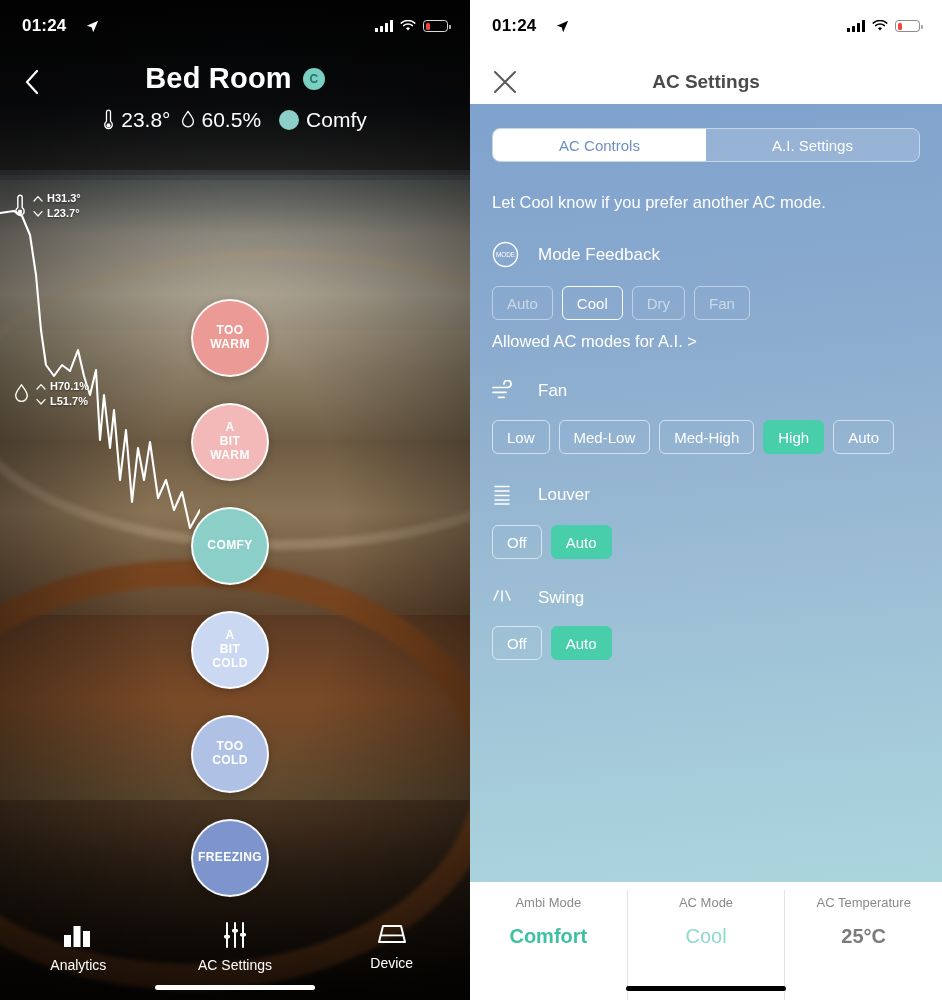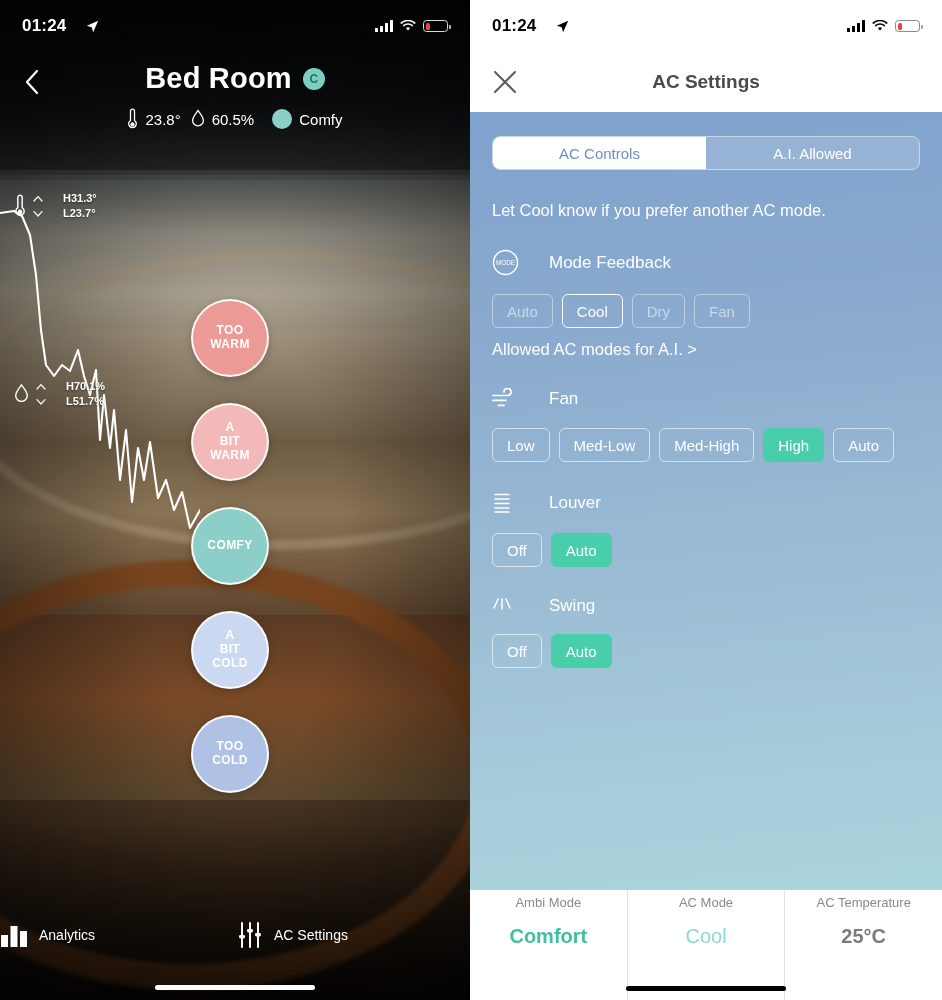--- a/index.html
+++ b/index.html
@@ -58,69 +58,69 @@
 
   .l-head { position:absolute; top:62px; left:0; width:470px; color:#fff; }
   .back { position:absolute; left:18px; top:6px; width:28px; height:28px;
           display:flex; align-items:center; justify-content:center; }
   .title-row { display:flex; align-items:center; justify-content:center; gap:11px; }
   .room-title { font-size:29px; font-weight:700; letter-spacing:.2px; }
   .cbadge { width:22px; height:22px; border-radius:50%; background:#79cfc2;
             color:#2c6f68; font-size:12px; font-weight:700; display:flex;
             align-items:center; justify-content:center; }
   .metrics { display:flex; align-items:center; justify-content:center; gap:10px;
-             margin-top:13px; font-size:15px; }
+             margin-top:13px; font-size:21px; }
   .metrics .m { display:flex; align-items:center; gap:7px; }
   .swatch { width:20px; height:20px; border-radius:50%; background:#8ccfc8; }
 
   .gl { position:absolute; color:#fff; font-size:11px; font-weight:700;
         display:flex; align-items:center; gap:7px; text-shadow:0 1px 2px rgba(0,0,0,.5); }
   .gl .hl { display:flex; flex-direction:column; gap:3px; }
-  .gl .hl span { display:flex; align-items:center; gap:20px; }
+  .gl .hl span { display:flex; align-items:center; gap:4px; }
   .chev { font-size:9px; opacity:.95; }
   .gl-temp { left:14px; top:192px; }
   .gl-hum  { left:14px; top:380px; }
 
   .spark { position:absolute; left:0; top:180px; width:200px; height:440px; }
 
   .circles { position:absolute; left:0; top:0; width:470px; height:1000px; }
   .bubble { position:absolute; left:191px; width:78px; height:78px; border-radius:50%;
             display:flex; align-items:center; justify-content:center; text-align:center;
             color:#fff; font-size:12px; font-weight:600; line-height:1.15;
             letter-spacing:.4px; border:2px solid rgba(255,255,255,.92);
             box-shadow:0 2px 8px rgba(0,0,0,.22); }
 
   .tabbar { position:absolute; bottom:0; left:0; width:470px; height:92px;
             display:flex; align-items:flex-start; padding-top:14px; color:#fff; }
-  .tab { flex:1; display:flex; flex-direction:row; align-items:center; gap:9px; }
+  .tab { flex:1; display:flex; flex-direction:column; align-items:center; gap:9px; }
   .tab .lbl { font-size:14px; }
   .home-ind { position:absolute; bottom:10px; left:50%; transform:translateX(-50%);
               width:160px; height:5px; border-radius:3px; background:#fff; }
 
   
   .right { position:relative; width:472px; height:1000px; background:#fff; overflow:hidden; }
   .r-status { height:52px; display:flex; align-items:center; justify-content:space-between;
               padding:0 22px; color:#000; background:#fff; }
   .r-head { height:60px; background:#fff; display:flex; align-items:center;
             position:relative; }
   .close { position:absolute; left:22px; width:26px; height:26px; }
   .r-title { width:100%; text-align:center; font-size:19px; font-weight:600; color:#4a4a4a; }
-  .r-body { position:absolute; top:112px; left:0; width:472px; height:778px;
+  .r-body { position:absolute; top:104px; left:0; width:472px; height:778px;
             background:linear-gradient(175deg,#7fa2cd 0%,#8aaace 28%,#9bbcd4 58%,#a6cddb 85%,#abd5dd 100%);
             padding:24px 0 0 0; }
 
   .seg { margin:0 22px; height:34px; border-radius:8px; overflow:hidden;
          display:flex; border:1px solid rgba(255,255,255,.55); }
   .seg div { flex:1; display:flex; align-items:center; justify-content:center;
              font-size:15px; }
   .seg .on  { background:#fff; color:#6d8fc4; }
   .seg .off { background:rgba(255,255,255,.16); color:#fff; }
 
   .hint { margin:31px 22px 0; font-size:16.5px; color:#fff; }
-  .sec-head { display:flex; align-items:center; gap:30px; margin:29px 22px 0; }
+  .sec-head { display:flex; align-items:center; gap:19px; margin:29px 22px 0; }
   .sec-head .nm { font-size:17px; color:#fff; }
   .chiprow { display:flex; gap:9px; margin:18px 22px 0; flex-wrap:wrap; }
   .chip { height:30px; padding:16px 14px; border-radius:6px; display:flex;
           align-items:center; justify-content:center; font-size:15px;
           border:1px solid rgba(255,255,255,.45); color:rgba(255,255,255,.55);
           background:transparent; }
   .chip.sel-outline { color:#fff; border-color:rgba(255,255,255,.95); }
   .chip.plain { color:#fff; border-color:rgba(255,255,255,.6); }
   .chip.sel-fill { background:#49ceab; color:#fff; border-color:#49ceab; }
   .link { margin:12px 22px 0; font-size:16.5px; color:#fff; }
@@ -263,20 +263,21 @@
         </span>
       </span>
     </div>
 
     <div class="circles" id="comfort-scale">
         <div class="bubble" style="top: 299px; background: rgb(235, 154, 149);">TOO<br>WARM</div>
         <div class="bubble" style="top: 403px; background: rgb(243, 184, 184);">A<br>BIT<br>WARM</div>
         <div class="bubble" style="top: 507px; background: rgb(140, 207, 200);">COMFY</div>
         <div class="bubble" style="top: 611px; background: rgb(203, 216, 242);">A<br>BIT<br>COLD</div>
         <div class="bubble" style="top: 715px; background: rgb(175, 194, 230);">TOO<br>COLD</div>
+        <div class="bubble" style="top: 819px; background: rgb(125, 149, 204);">FREEZING</div>
       </div>
 
     <div class="tabbar">
       <div class="tab">
         <svg width="30" height="26" viewBox="0 0 30 26">
           <rect x="1" y="13" width="7" height="12" fill="#fff"></rect>
           <rect x="10.5" y="4" width="7" height="21" fill="#fff"></rect>
           <rect x="20" y="9" width="7" height="16" fill="#fff"></rect>
           </svg>
         <span class="lbl">Analytics</span>
@@ -284,20 +285,27 @@
       <div class="tab">
         <svg width="30" height="26" viewBox="0 0 30 26">
           <g stroke="#fff" stroke-width="2" stroke-linecap="round">
             <path d="M7 1v24M15 1v24M23 1v24"></path>
             </g>
           <rect x="4" y="13" width="6" height="3.4" rx="1.4" fill="#fff"></rect>
           <rect x="12" y="7" width="6" height="3.4" rx="1.4" fill="#fff"></rect>
           <rect x="20" y="11" width="6" height="3.4" rx="1.4" fill="#fff"></rect>
           </svg>
         <span class="lbl">AC Settings</span>
+      </div>
+      <div class="tab">
+        <svg width="32" height="24" viewBox="0 0 32 24">
+          <path d="M7 4h18l4 16H3z" fill="none" stroke="#fff" stroke-width="2" stroke-linejoin="round"></path>
+          <path d="M4.6 13.4h22.8" stroke="#fff" stroke-width="1.8"></path>
+          </svg>
+        <span class="lbl">Device</span>
       </div>
       <div class="home-ind"></div>
     </div>
   </div>
 
   <div class="divider"></div>
 
   <div class="right">
     <div class="r-status">
       <div class="clock">
@@ -329,21 +337,21 @@
         <svg width="26" height="26" viewBox="0 0 26 26">
           <path d="M3 3l20 20M23 3L3 23" stroke="#5a5a5a" stroke-width="2" stroke-linecap="round"></path>
           </svg>
       </div>
       <div class="r-title">AC Settings</div>
     </div>
 
     <div class="r-body">
       <div class="seg">
         <div class="on">AC Controls</div>
-        <div class="off">A.I. Allowed</div>
+        <div class="off">A.I. Settings</div>
       </div>
 
       <div class="hint">Let Cool know if you prefer another AC mode.</div>
 
       <div class="sec-head">
         <svg width="27" height="27" viewBox="0 0 27 27">
           <circle cx="13.5" cy="13.5" r="12" fill="none" stroke="#fff" stroke-width="1.4"></circle>
           <text x="13.5" y="16.4" font-size="6.4" fill="#fff" text-anchor="middle" font-family="Liberation Sans, sans-serif">MODE</text>
           </svg>
         <span class="nm">Mode Feedback</span>

